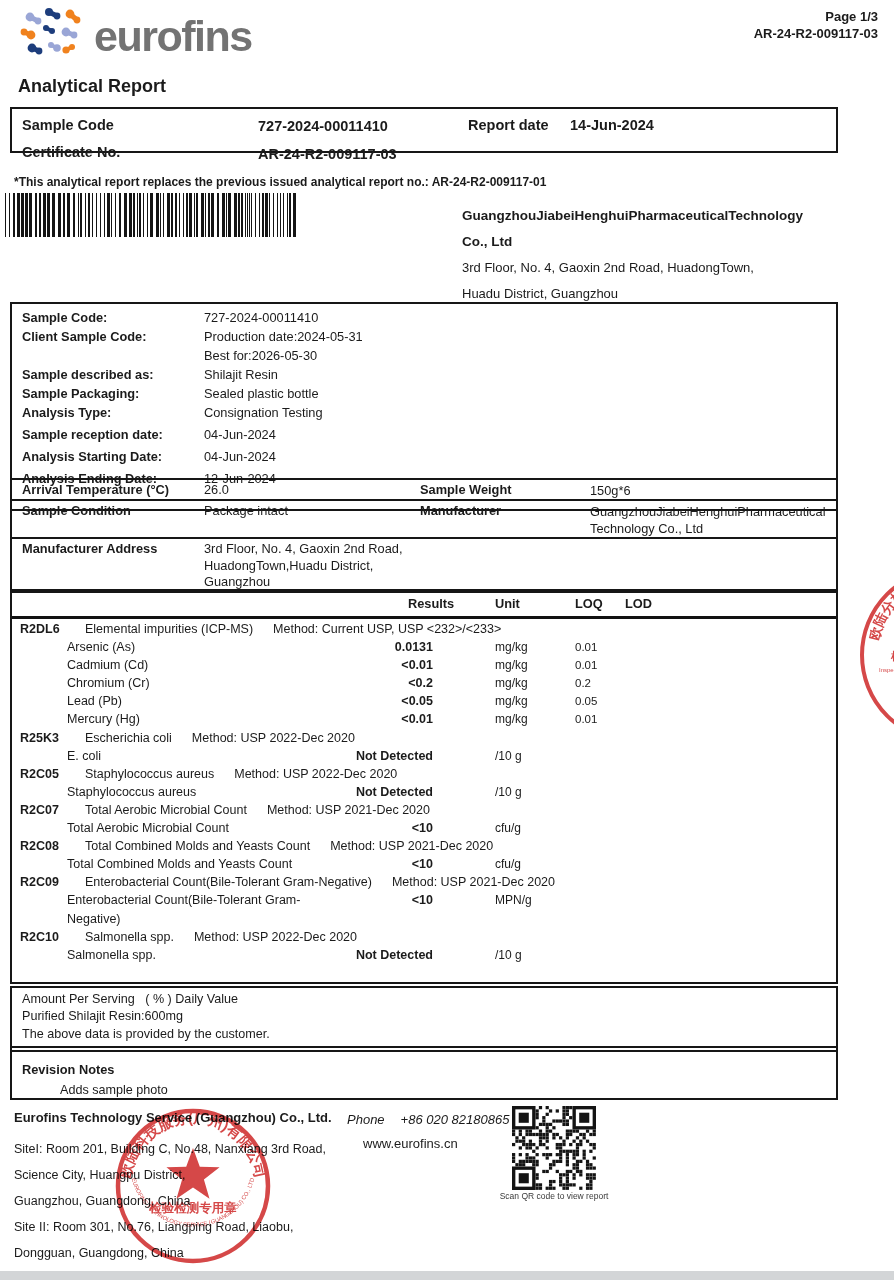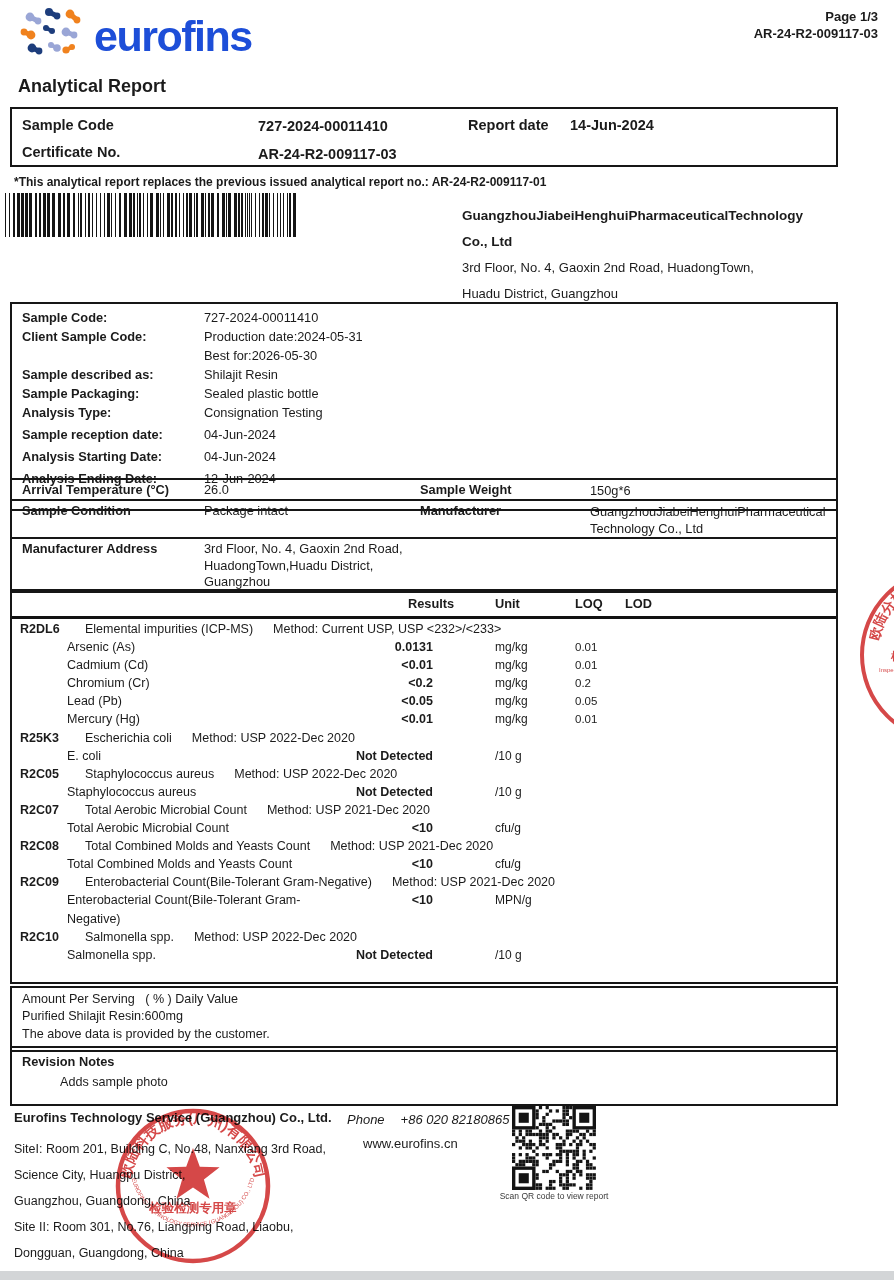--- a/index.html
+++ b/index.html
@@ -6,29 +6,29 @@
   body{
     width:894px;height:1280px;position:relative;background:#ffffff;
     font-family:"Liberation Sans","DejaVu Sans",sans-serif;color:#1b1b1b;
     overflow:hidden;-webkit-font-smoothing:antialiased;
   }
   .abs{position:absolute;}
 
   
   #logo{left:20px;top:4px;width:280px;height:64px;}
   #logo-text{position:absolute;left:74px;top:8px;font-size:43px;font-weight:bold;
-    color:#1d4ed8;letter-spacing:-1.5px;}
+    color:#737373;letter-spacing:-1.5px;}
   #header-right{right:16px;top:8px;text-align:right;font-size:13px;font-weight:bold;line-height:17px;}
 
   #page-title{left:18px;top:76px;font-size:18px;font-weight:bold;}
 
   .box{position:absolute;left:10px;width:828px;border:2px solid #161616;background:transparent;box-sizing:border-box;}
 
   
-  #summary-box{top:107px;height:60px;}
+  #summary-box{top:107px;height:46px;}
   #summary-box .cell{position:absolute;font-size:14.5px;font-weight:bold;}
 
   
   #replace-note{left:14px;top:175px;font-size:12px;font-weight:bold;}
 
   
   #barcode{left:5px;top:193px;width:295px;height:44px;}
 
   
   #client-block{left:462px;top:203px;width:400px;font-size:13.5px;}
@@ -68,21 +68,21 @@
   .cell-pname{display:inline-block;margin-left:55px;max-width:235px;vertical-align:top;}
   .cell-result{position:absolute;left:290px;width:131px;top:0;text-align:right;font-weight:bold;}
   .cell-unit{position:absolute;left:483px;top:0;font-size:12px;}
   .cell-loq{position:absolute;left:563px;top:0;font-size:11.5px;}
 
   
   #serving-box{top:986px;height:66px;padding:3px 0 0 10px;}
   .sv-line{font-size:12.6px;line-height:17.4px;white-space:pre;}
 
   
-  #revision-box{top:1046px;height:60px;padding:4px 0 0 10px;}
+  #revision-box{top:1046px;height:54px;padding:12px 0 0 10px;}
   #revision-label{font-size:12.8px;font-weight:bold;line-height:20px;}
   #revision-note{font-size:12.6px;line-height:20px;margin-left:38px;}
 
   
   #footer-company{left:14px;top:1110px;font-size:13px;font-weight:bold;}
   #footer-address{left:14px;top:1136px;font-size:12.5px;line-height:26px;}
   #footer-phone{left:347px;top:1112px;font-size:13px;font-style:italic;}
   #footer-phone .ph-val{margin-left:16px;}
   #footer-web{left:347px;top:1136px;font-size:13px;margin-left:16px;}
   #qr{left:512px;top:1106px;width:84px;height:84px;}

